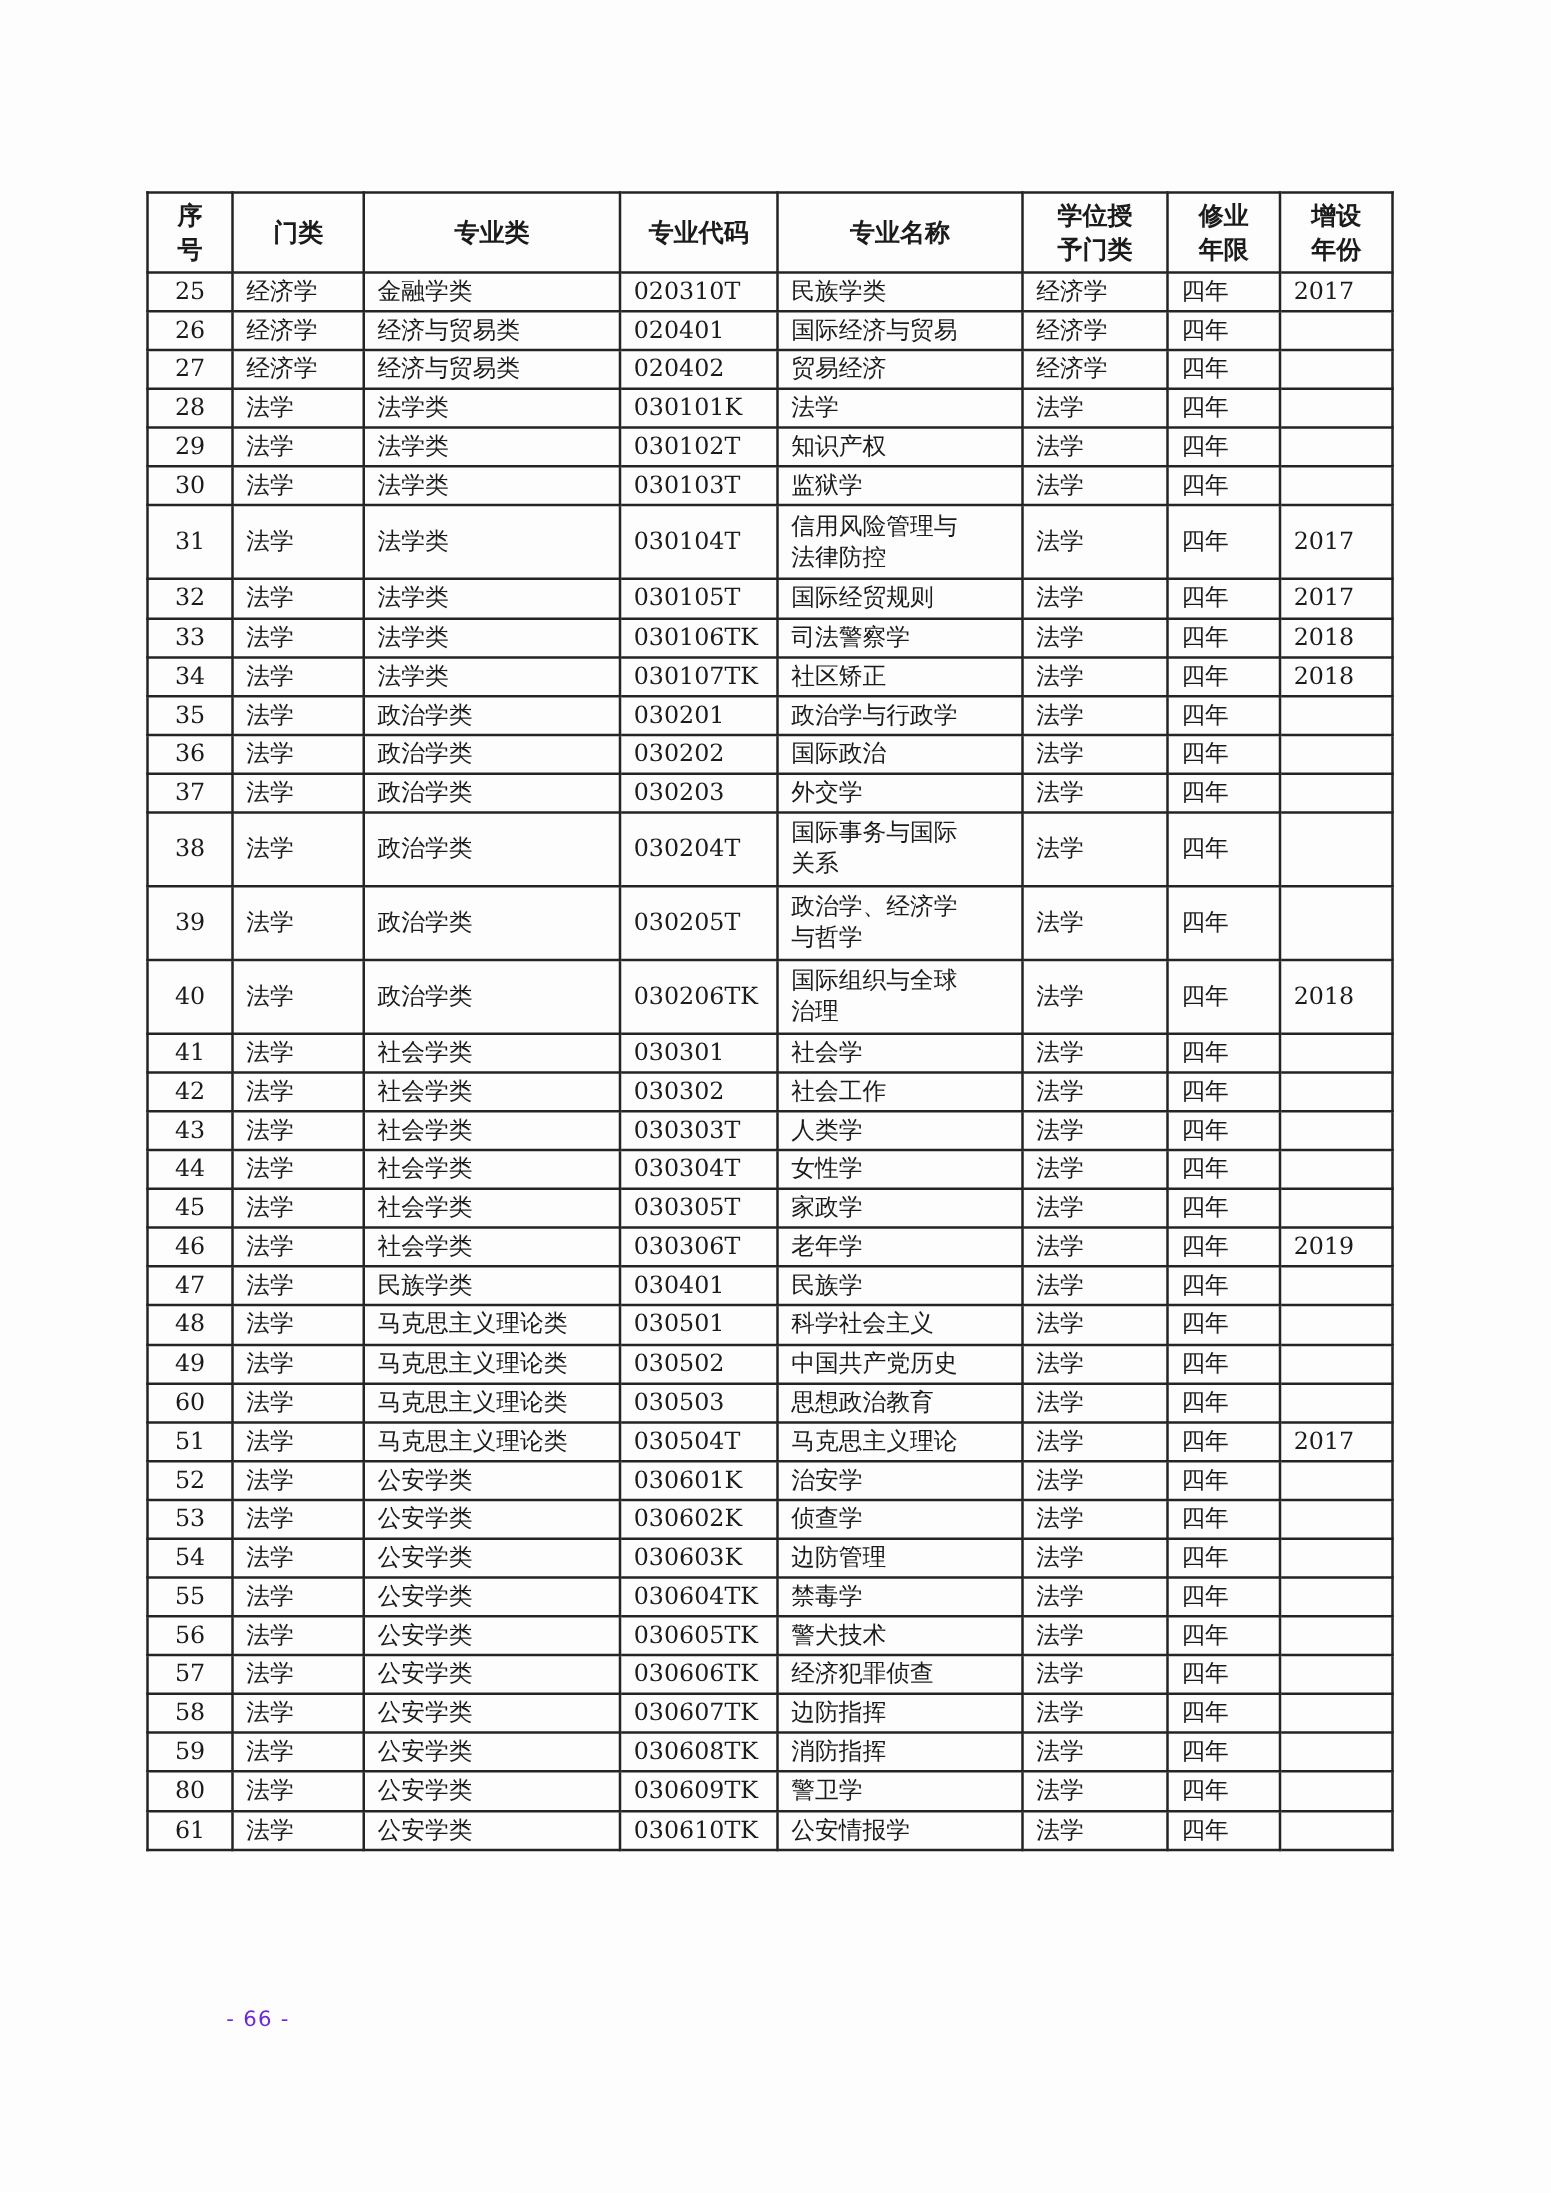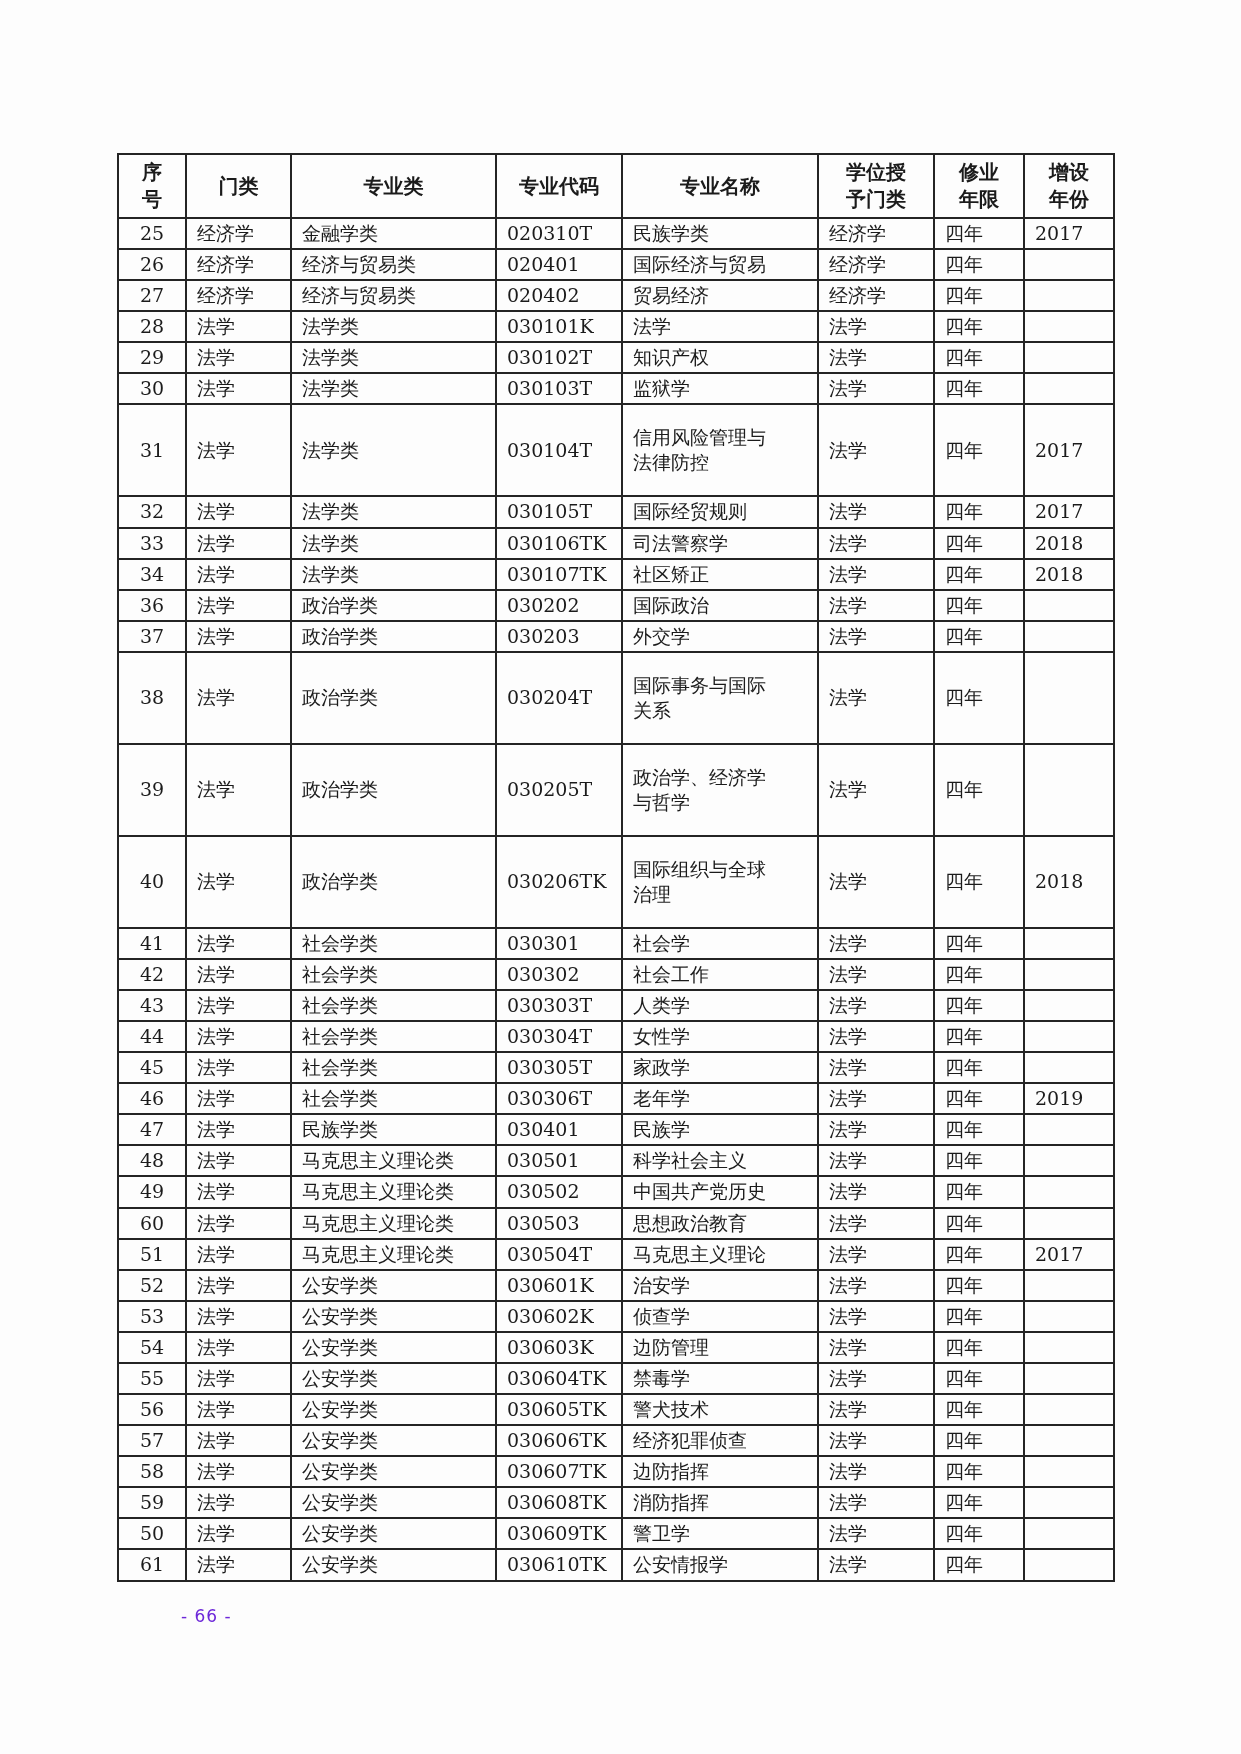--- a/index.html
+++ b/index.html
@@ -39,21 +39,21 @@
     text-align: center;
     padding: 4px 2px;
   }
   .catalog td {
     font-size: 19px;
     line-height: 1.32;
     padding: 2px 6px 2px 10px;
     text-align: left;
   }
   .catalog tr.single { height: 31px; }
-  .catalog tr.tall   { height: 92px; }
+  .catalog tr.tall   { height: 59px; }
   .catalog td.c-no {
     text-align: center;
     padding: 2px 2px;
     margin-left: 28px;
   }
   .page-footer {
     position: absolute;
     left: 181px;
     top: 1606px;
     font-family: "DejaVu Sans", "Liberation Sans", sans-serif;
@@ -190,20 +190,30 @@
           <td class="c-no">34</td>
           <td>法学</td>
           <td>法学类</td>
           <td>030107TK</td>
           <td>社区矫正</td>
           <td>法学</td>
           <td>四年</td>
           <td>2018</td>
         </tr>
         <tr class="single">
+          <td class="c-no">35</td>
+          <td>法学</td>
+          <td>政治学类</td>
+          <td>030201</td>
+          <td>政治学与行政学</td>
+          <td>法学</td>
+          <td>四年</td>
+          <td></td>
+        </tr>
+        <tr class="single">
           <td class="c-no">36</td>
           <td>法学</td>
           <td>政治学类</td>
           <td>030202</td>
           <td>国际政治</td>
           <td>法学</td>
           <td>四年</td>
           <td></td>
         </tr>
         <tr class="single">
@@ -433,21 +443,21 @@
           <td class="c-no">59</td>
           <td>法学</td>
           <td>公安学类</td>
           <td>030608TK</td>
           <td>消防指挥</td>
           <td>法学</td>
           <td>四年</td>
           <td></td>
         </tr>
         <tr class="single">
-          <td class="c-no">50</td>
+          <td class="c-no">80</td>
           <td>法学</td>
           <td>公安学类</td>
           <td>030609TK</td>
           <td>警卫学</td>
           <td>法学</td>
           <td>四年</td>
           <td></td>
         </tr>
         <tr class="single">
           <td class="c-no">61</td>

